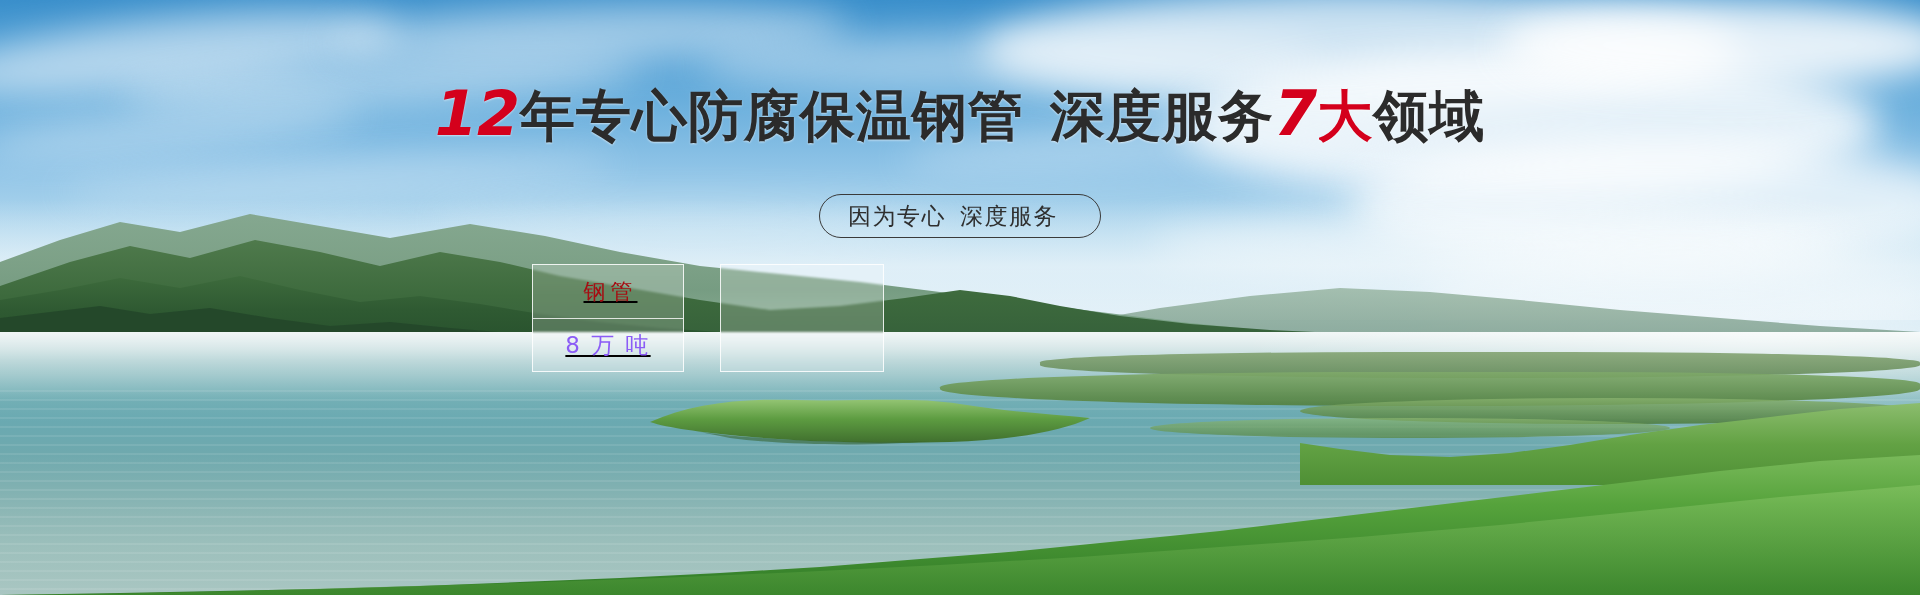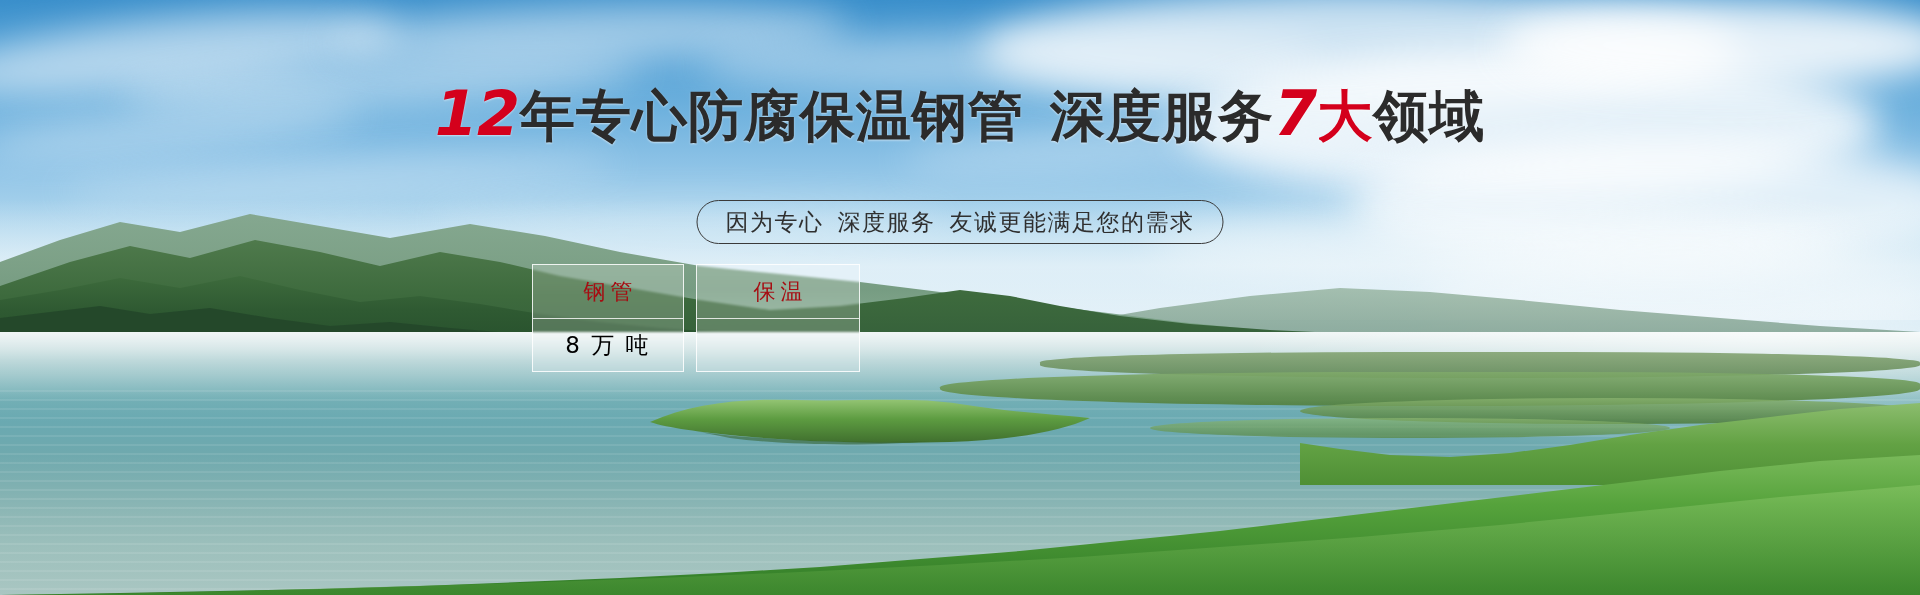--- a/index.html
+++ b/index.html
@@ -130,37 +130,37 @@
     color:#d4001c;
     font-size:62px;
     font-style:italic;
     letter-spacing:-1px;
     margin-right:1px;
   }
   .headline .red { color:#d4001c; }
   .headline .gap { display:inline-block; width:26px; }
 
   .subpill {
-    position:absolute; left:50%; top:200px; transform:translateX(-50%);
+    position:absolute; left:50%; top:194px; transform:translateX(-50%);
     height:44px; padding:0 28px;
     border:1.6px solid #3a3a3a;
     border-radius:24px;
     display:flex; align-items:center; justify-content:center;
     font-size:23px; letter-spacing:1.5px;
     color:#2f2f2f;
     font-family:"DejaVu Sans","Liberation Sans",sans-serif;
     white-space:nowrap;
     background:transparent;
   }
   .subpill .sp { display:inline-block; width:14px; }
 
   
   .cards {
     position:absolute; left:532px; top:264px;
-    display:flex; gap:12px;
+    display:flex; gap:36px;text-decoration:underline;
   }
   .card {
     width:152px; height:108px;
     border:1px solid rgba(255,255,255,.85);
     background:rgba(255,255,255,0.20);
     display:flex; flex-direction:column;
     align-items:center;
     backdrop-filter:blur(1px);
   }
   .card .lbl {
@@ -168,21 +168,21 @@
     display:flex; align-items:center; justify-content:center;
     font-size:22px; letter-spacing:5px; text-indent:5px;
     color:#a60d12;
     font-family:"DejaVu Sans","Liberation Sans",sans-serif;
     border-bottom:1px solid rgba(255,255,255,.8);
   }
   .card .val {
     flex:1; width:100%;
     display:flex; align-items:center; justify-content:center;
     font-size:23px; letter-spacing:2px;
-    color:#000000;
+    color:#8b5cf6;
     font-family:"DejaVu Sans","Liberation Sans",sans-serif;
   }
   .card .val sup { font-size:13px; vertical-align:super; letter-spacing:0; }
   .card.w2 { width:176px; }
   .card.w3 { width:164px; }
 </style>
 </head>
 <body>
 
 <div id="banner">
@@ -304,32 +304,30 @@
 
     <div class="headline">
       <span class="num">12</span><span>年专心防腐保温钢管</span><span class="gap"></span><span>深度服务</span><span class="num">7</span><span class="red">大</span><span>领域</span>
     </div>
 
     <div class="subpill">
       <span>因为专心</span>
         <span class="sp"></span>
         <span>深度服务</span>
         <span class="sp"></span>
-        <span>友诚更能满足您的需求</span>
     </div>
 
     <div class="cards">
 
       <div class="card">
         <div class="lbl">钢管</div>
         <div class="val">
           <span>8 万 吨</span>
         </div>
       </div>
 
 
       <div class="card w3">
-        <div class="lbl">保温</div>
       </div>
 
     </div>
   </div>
 </div>
 
 </body></html>

